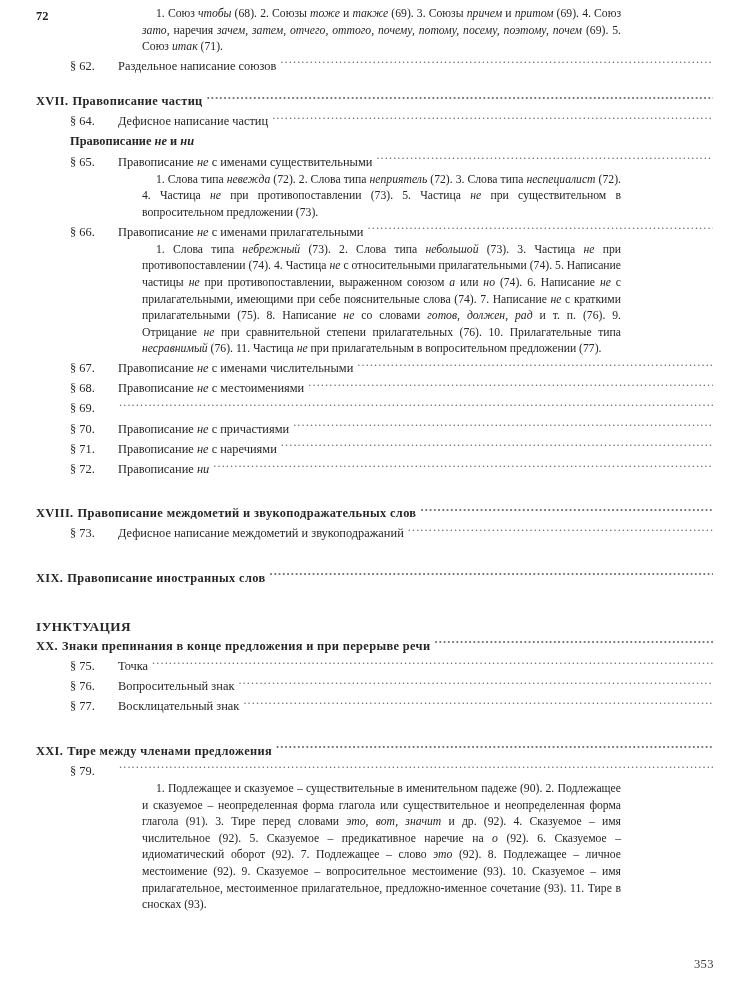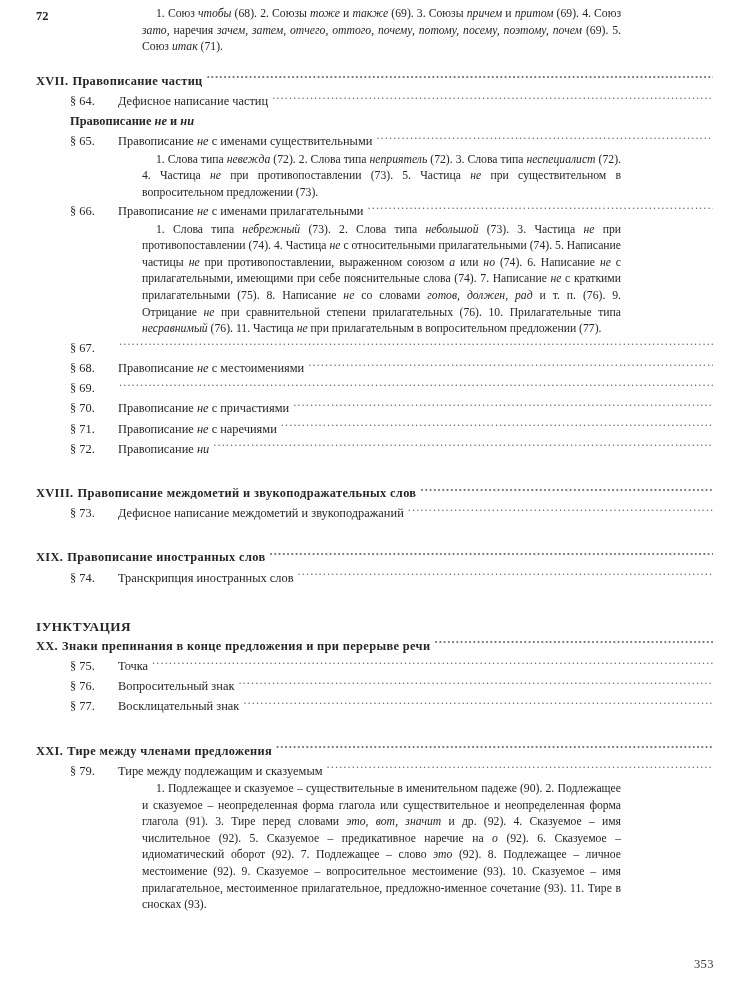--- a/index.html
+++ b/index.html
@@ -143,20 +143,26 @@
     letter-spacing: 0.4px;
     margin-top: 24px;
   }
 </style>
 </head>
 <body>
 
 <div class="page">
   <div class="toc" id="toc-root">
       <div class="detail">1. Союз <i>чтобы</i> (68). 2. Союзы <i>тоже</i> и <i>также</i> (69). 3. Союзы <i>причем</i> и <i>притом</i> (69). 4. Союз <i>зато</i>, наречия <i>зачем, затем, отчего, оттого, почему, потому, посему, поэтому, почем</i> (69). 5. Союз <i>итак</i> (71).</div>
+      <div class="row para">
+        <span class="num">§ 62.</span>
+        <span class="label">Раздельное написание союзов</span>
+        <span class="leader"></span>
+        <span class="page">71</span>
+      </div>
       <div class="gap-md"></div>
       <div class="row chapter">
         <span class="num">XVII.</span>
         <span class="label">Правописание  частиц</span>
         <span class="leader"></span>
         <span class="page">71</span>
       </div>
       <div class="row para">
         <span class="num">§ 64.</span>
         <span class="label">Дефисное написание частиц</span>
@@ -177,20 +183,21 @@
       <div class="detail">1. Слова типа <i>невежда</i> (72). 2. Слова типа <i>неприятель</i> (72). 3. Слова типа <i>неспециалист</i> (72). 4. Частица <i>не</i> при противопоставлении (73). 5. Частица <i>не</i> при существительном в вопросительном предложении (73).</div>
       <div class="row para">
         <span class="num">§ 66.</span>
         <span class="label">Правописание <i>не</i> с именами прилагательными</span>
         <span class="leader"></span>
         <span class="page">73</span>
       </div>
       <div class="detail">1. Слова типа <i>небрежный</i> (73). 2. Слова типа <i>небольшой</i> (73). 3. Частица <i>не</i> при противопоставлении (74). 4. Частица <i>не</i> с относительными прилагательными (74). 5. Написание частицы <i>не</i> при противопоставлении, выраженном союзом <i>а</i> или <i>но</i> (74). 6. Написание <i>не</i> с прилагательными, имеющими при себе пояснительные слова (74). 7. Написание <i>не</i> с краткими прилагательными (75). 8. Написание <i>не</i> со словами <i>готов, должен, рад</i> и т. п. (76). 9. Отрицание <i>не</i> при сравнительной степени прилагательных (76). 10. Прилагательные типа <i>несравнимый</i> (76). 11. Частица <i>не</i> при прилагательным в вопросительном предложении (77).</div>
       <div class="row para">
         <span class="num">§ 67.</span>
+        <span class="label">Правописание <i>не</i> с именами числительными</span>
         <span class="leader"></span>
         <span class="page">78</span>
       </div>
       <div class="row para">
         <span class="num">§ 68.</span>
         <span class="label">Правописание <i>не</i> с местоимениями</span>
         <span class="leader"></span>
         <span class="page">78</span>
       </div>
       <div class="row para">
@@ -229,26 +236,20 @@
         <span class="leader"></span>
         <span class="page">85</span>
       </div>
       <div class="gap-lg"></div>
       <div class="row chapter">
         <span class="num">XIX.</span>
         <span class="label">Правописание  иностранных  слов</span>
         <span class="leader"></span>
         <span class="page">85</span>
       </div>
-      <div class="row para">
-        <span class="num">§ 74.</span>
-        <span class="label">Транскрипция иностранных слов</span>
-        <span class="leader"></span>
-        <span class="page">85</span>
-      </div>
       <div class="gap-xl"></div>
       <div class="part-title">ІУНКТУАЦИЯ</div>
       <div class="row chapter">
         <span class="num">XX.</span>
         <span class="label">Знаки  препинания  в  конце  предложения  и  при  перерыве  речи</span>
         <span class="leader"></span>
         <span class="page">87</span>
       </div>
       <div class="row para">
         <span class="num">§ 75.</span>
@@ -270,20 +271,19 @@
       </div>
       <div class="gap-lg"></div>
       <div class="row chapter">
         <span class="num">XXI.</span>
         <span class="label">Тире  между  членами  предложения</span>
         <span class="leader"></span>
         <span class="page">90</span>
       </div>
       <div class="row para">
         <span class="num">§ 79.</span>
-        <span class="label">Тире между подлежащим и сказуемым</span>
         <span class="leader"></span>
         <span class="page">90</span>
       </div>
       <div class="detail">1. Подлежащее и сказуемое – существительные в именительном падеже (90). 2. Подлежащее и сказуемое – неопределенная форма глагола или существительное и неопределенная форма глагола (91). 3. Тире перед словами <i>это, вот, значит</i> и др. (92). 4. Сказуемое – имя числительное (92). 5. Сказуемое – предикативное наречие на <i>о</i> (92). 6. Сказуемое – идиоматический оборот (92). 7. Подлежащее – слово <i>это</i> (92). 8. Подлежащее – личное местоимение (92). 9. Сказуемое – вопросительное местоимение (93). 10. Сказуемое – имя прилагательное, местоименное прилагательное, предложно-именное сочетание (93). 11. Тире в сносках (93).</div>
     </div>
   <div class="folio">353</div>
 </div>
 
 </body></html>

